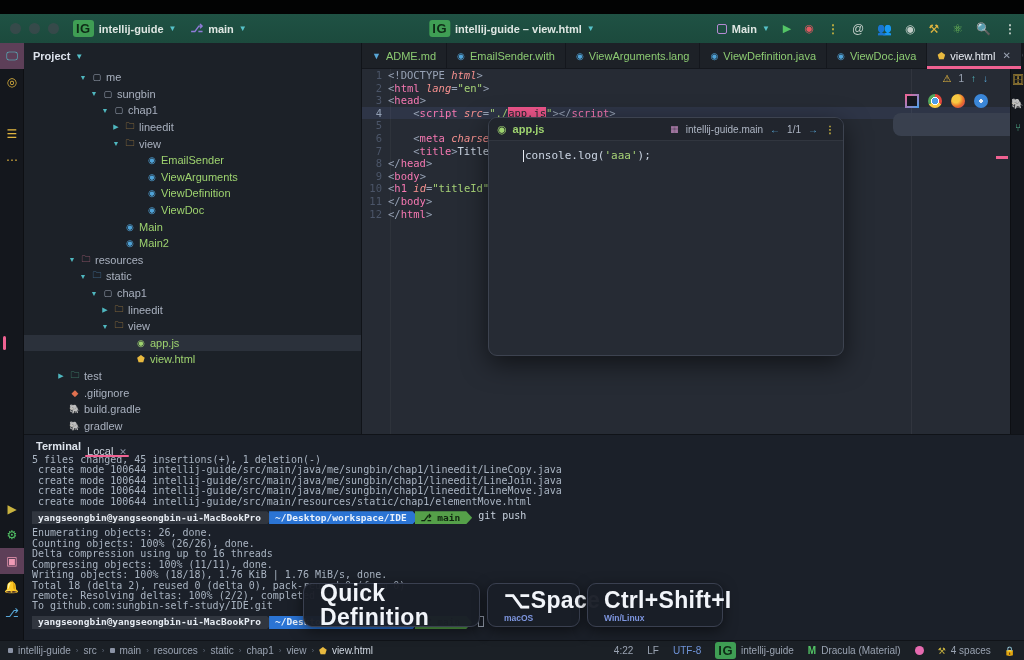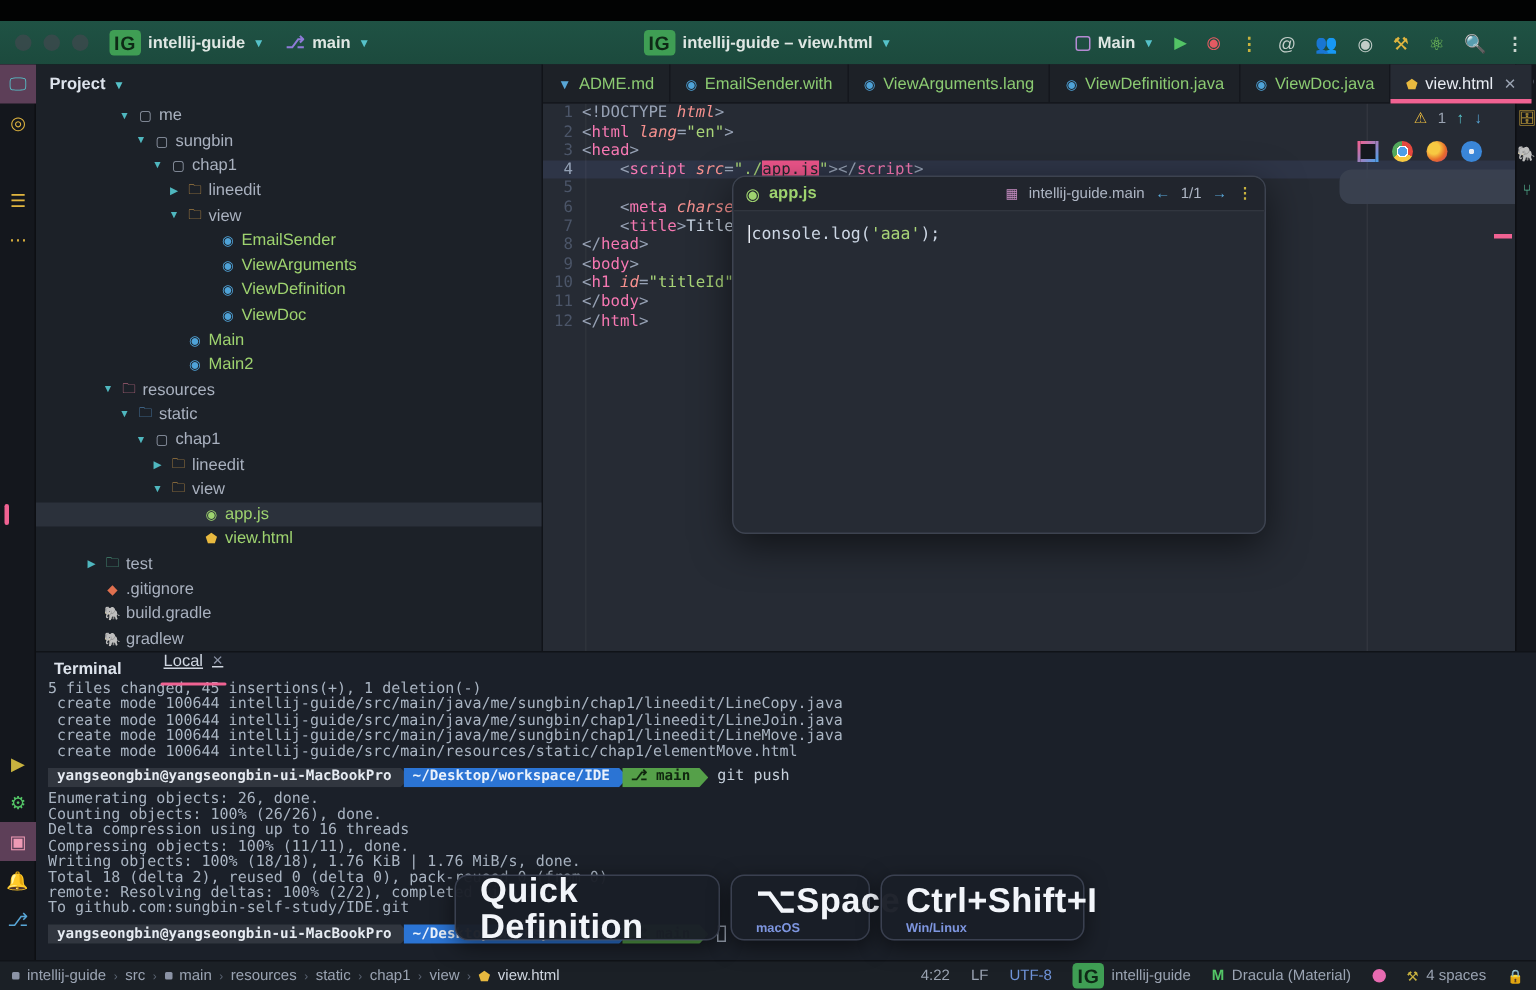--- a/index.html
+++ b/index.html
@@ -84,33 +84,33 @@
 
   
   #qd-popup { position:absolute; left:488px; top:117px; width:356px; height:239px; background:#262b34;
     border:1px solid #3d4350; border-radius:9px; box-shadow:0 8px 26px rgba(0,0,0,.55); overflow:hidden; z-index:30; }
   #qd-header { height:23px; background:#21252d; border-bottom:1px solid #31363f; display:flex; align-items:center; padding:0 8px; font-size:11px; gap:6px; }
   #qd-file { color:#9ed36f; font-weight:bold; }
   #qd-right { margin-left:auto; display:flex; align-items:center; gap:7px; color:#aeb6c4; font-size:10px; }
   .qd-modico { color:#c58cc0; font-size:9px; }
   .qd-arrow { color:#58a6d6; font-size:10px; }
   .qd-kebab { color:#c9b33f; font-weight:bold; }
-  #qd-body { padding:8px 10px; font-size:11px; }
+  #qd-body { padding:8px 10px; font-size:11px;margin-left:24px; }
   .caret-bar { display:inline-block; width:1px; height:12px; background:#e8ecf3; vertical-align:text-bottom; margin-right:1px; }
 
   
   #terminal { position:absolute; left:24px; top:434px; width:1000px; height:206px; background:#1b2029; border-top:1px solid #101318; }
-  #term-header { height:22px; display:flex; align-items:center; padding-left:12px; gap:26px; font-size:11px; color:#dde3ec; }
+  #term-header { height:22px; display:flex; align-items:center; padding-left:12px; gap:4px; font-size:11px; color:#dde3ec; }
   #term-title { font-weight:bold; }
-  #term-tab { position:relative; color:#cfd6e0; display:flex; gap:6px; align-items:flex-start; height:100%; padding:0 2px;text-decoration:underline; }
+  #term-tab { position:relative; color:#cfd6e0; display:flex; gap:6px; align-items:flex-end; height:100%; padding:0 2px; }
   #term-tab::after { content:""; position:absolute; left:0; right:0; bottom:0; height:2px; background:#f06292; border-radius:2px; }
   #term-tab .closex { color:#8b93a5; font-size:9px; }
   #term-body { padding:2px 0 0 8px; font-size:10px; line-height:10.45px; color:#a9b4c2; overflow:hidden; height:182px; }
   .tline { white-space:pre; }
-  .prompt-line { display:flex; align-items:center; height:14px; margin:4px 0 3px 0; }
+  .prompt-line { display:flex; height:14px; margin:4px 0 3px 0; }
   .chip { height:13px; display:flex; align-items:center; padding:0 8px 0 6px; font-weight:bold; font-size:9.5px; }
   .chip-host { background:#31363f; color:#e6ebf2; clip-path:polygon(0 0, calc(100% - 6px) 0, 100% 50%, calc(100% - 6px) 100%, 0 100%); padding-right:12px; }
   .chip-path { background:#2b74d4; color:#eaf2fc; clip-path:polygon(0 0, calc(100% - 6px) 0, 100% 50%, calc(100% - 6px) 100%, 0 100%); padding-right:12px; margin-left:-4px; }
   .chip-branch { background:#55a049; color:#10260f; clip-path:polygon(0 0, calc(100% - 6px) 0, 100% 50%, calc(100% - 6px) 100%, 0 100%); padding-right:12px; margin-left:-4px; }
   .prompt-cmd { margin-left:6px; color:#c7d1dd; }
   .term-cursor { width:6px; height:11px; border:1px solid #9aa3b2; margin-left:6px; }
 
   
   .ks-box { position:absolute; top:583px; height:44px; background:rgba(26,30,39,.97); border:1px solid #3a4050;
     border-radius:9px; box-shadow:0 4px 14px rgba(0,0,0,.5); color:#f2f5fa; display:flex; flex-direction:column;

